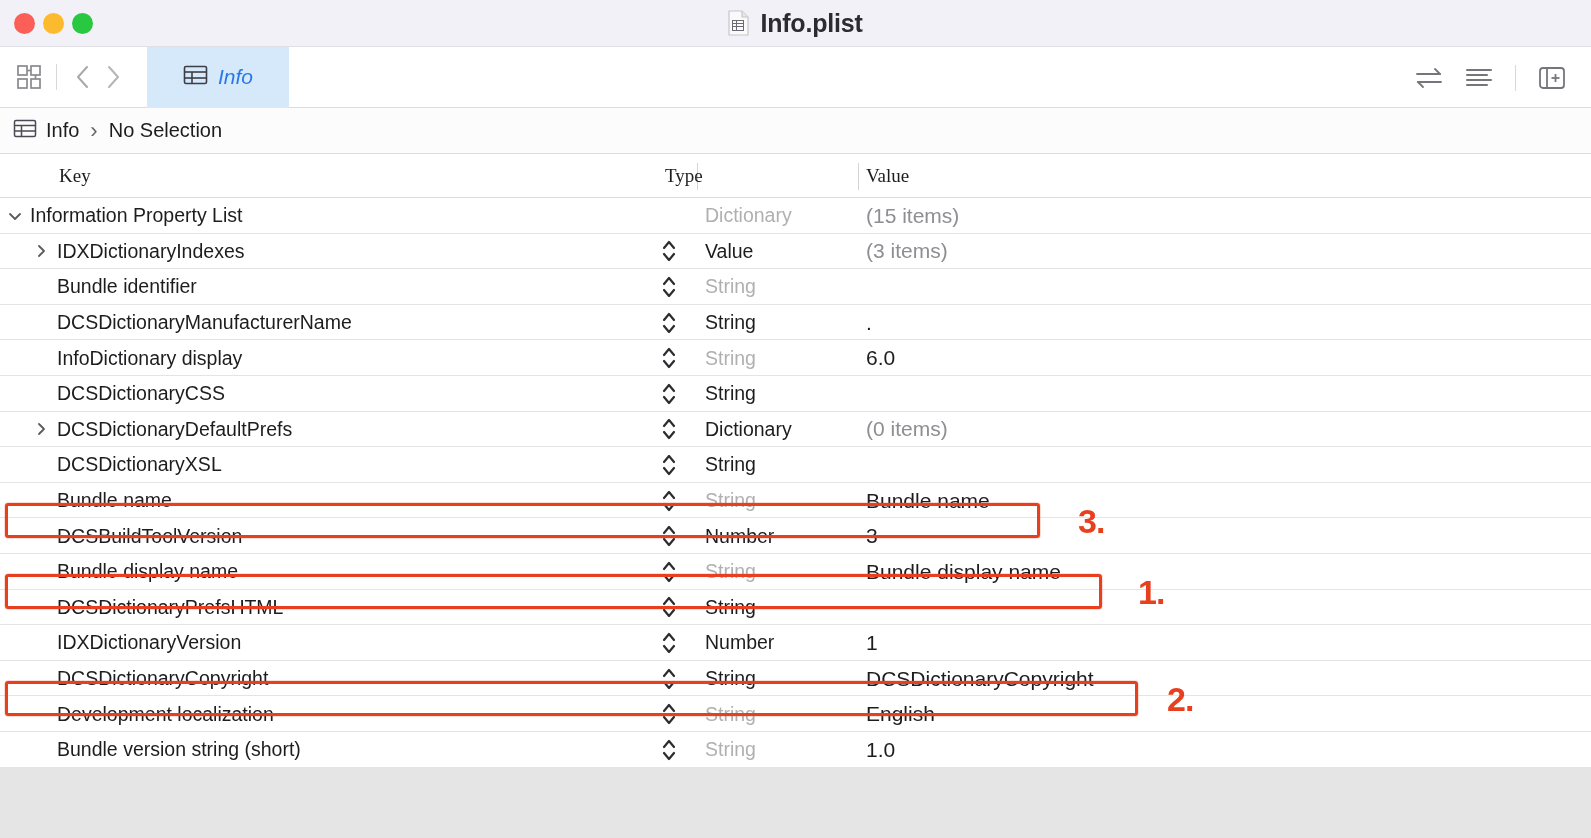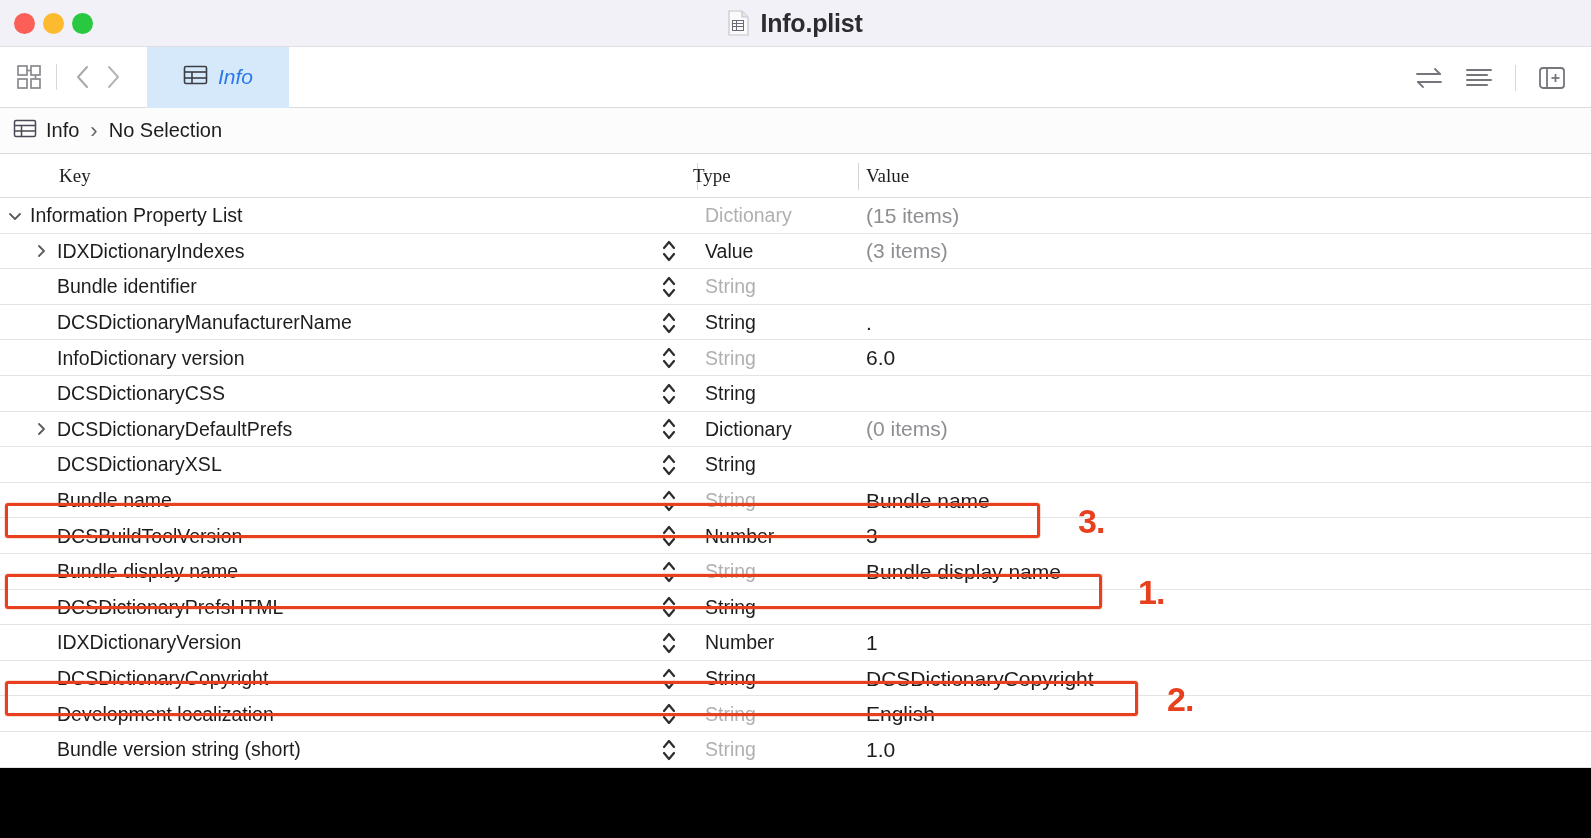--- a/index.html
+++ b/index.html
@@ -2,21 +2,21 @@
 <html><head>
 <meta charset="utf-8">
 <style>
   * { box-sizing: border-box; margin: 0; padding: 0; }
   html, body {
     width: 1591px; height: 838px;
     background: #ffffff;
     font-family: "Liberation Sans", sans-serif;
     overflow: hidden;
   }
-  #app { position: relative; width: 1591px; height: 838px; background:#000000; }
+  #app { position: relative; width: 1591px; height: 838px; background:#e5e5e5; }
 
   
   .titlebar {
     position: relative;
     height: 47px;
     background: #f2f1f8;
     border-bottom: 1px solid #e0e0e4;
     display: flex; align-items: center;
   }
   .traffic { display: flex; align-items: center; gap: 8px; margin-left: 14px; }
@@ -76,21 +76,21 @@
   .thead {
     height: 44px; background: #ffffff; border-bottom: 1px solid #dcdcdc;
     position: relative;
   }
   .th {
     position: absolute; top: 0; height: 44px;
     display: flex; align-items: center;
     font-size: 19px; color: #1d1d1f; font-family: Liberation Serif, serif;
   }
   .th-key   { left: 59px; }
-  .th-type  { left: 693px; }
+  .th-type  { left: 665px; }
   .th-value { left: 866px; }
   .th-div {
     position: absolute; top: 9px; height: 27px; width: 1px; background: #d4d4d4;
   }
   .th-div.a { left: 697px; }
   .th-div.b { left: 858px; }
 
   .tbody { position: relative; background: #fff; }
   .row {
     position: relative; height: 35.6px;
@@ -313,21 +313,21 @@
         </div>
         <div class="cell c-type">
           <span class="type-text">String</span>
         </div>
         <div class="cell c-value">
           <span class="val-text">.</span>
         </div>
       </div>
       <div class="row">
         <div class="cell c-key indent1">
-          <span class="key-text">InfoDictionary version</span>
+          <span class="key-text">InfoDictionary display</span>
         </div>
         <div class="cell c-step">
           <svg width="18" height="26" viewBox="0 0 18 26" fill="none" stroke="#2b2b30" stroke-width="2.2" stroke-linecap="round" stroke-linejoin="round">
             <polyline points="4,10 9,4 14,10"></polyline>
             <polyline points="4,16 9,22 14,16"></polyline>
           </svg>
         </div>
         <div class="cell c-type">
           <span class="type-text dim">String</span>
         </div>

